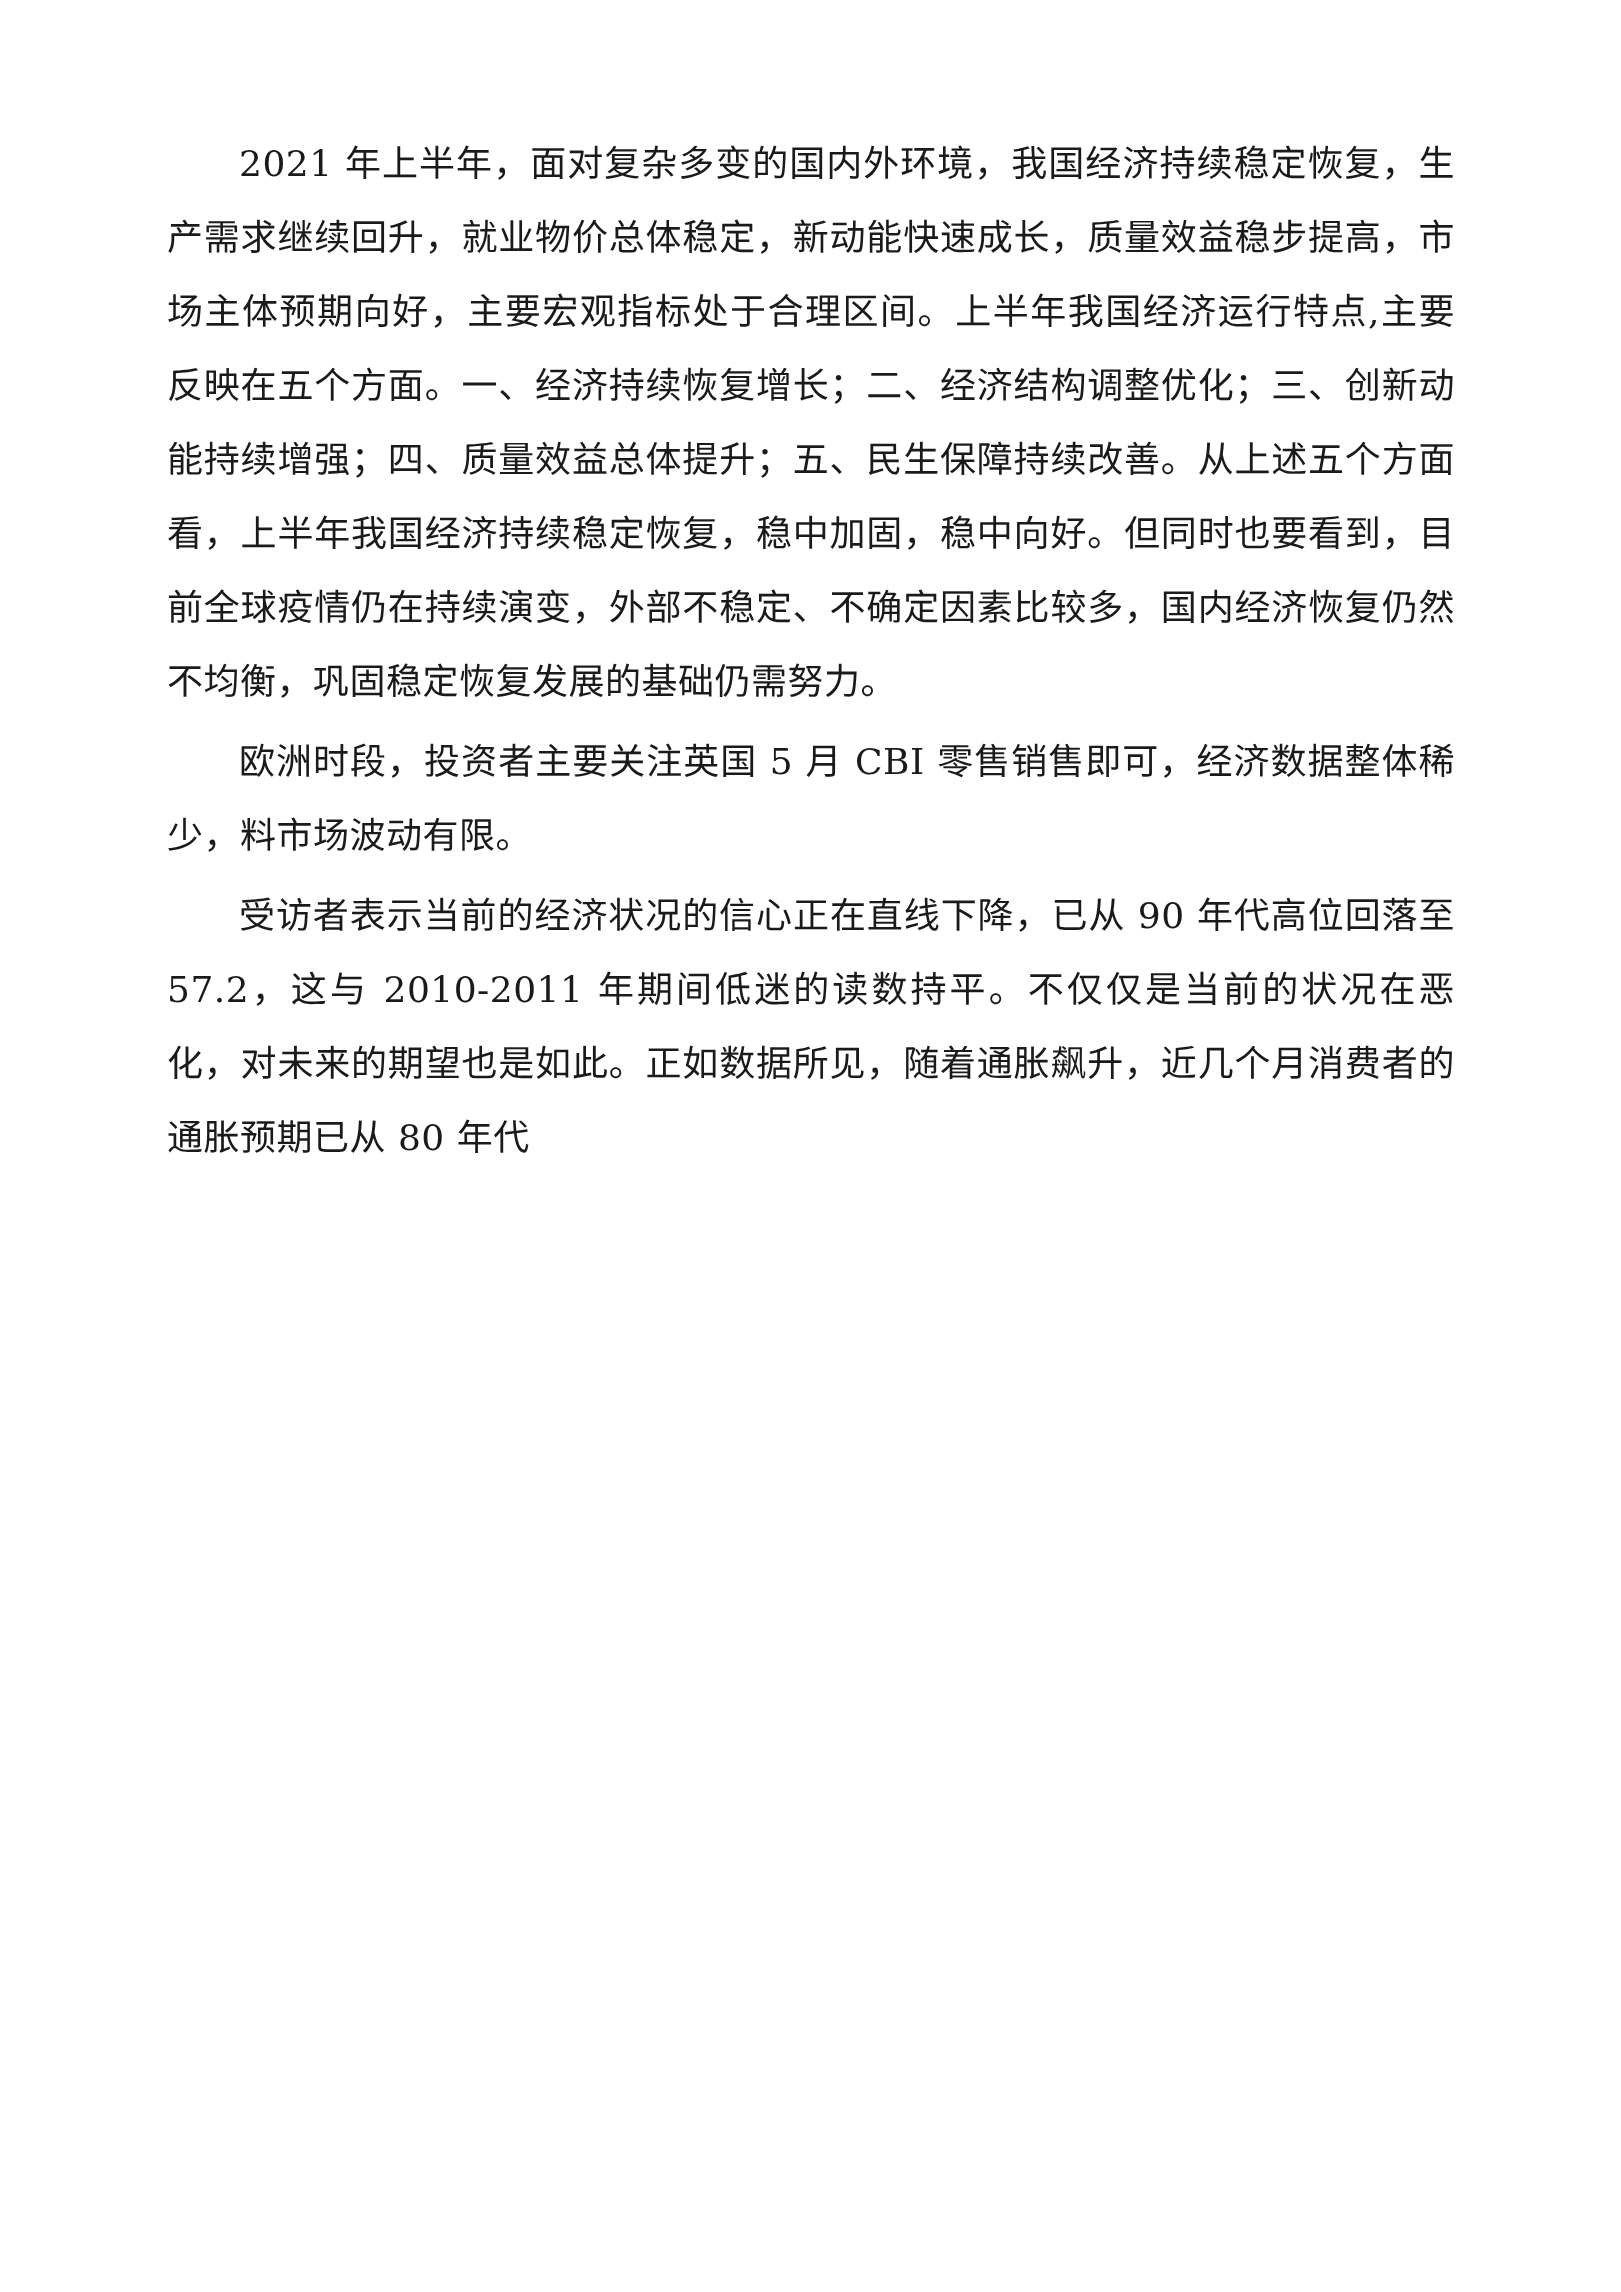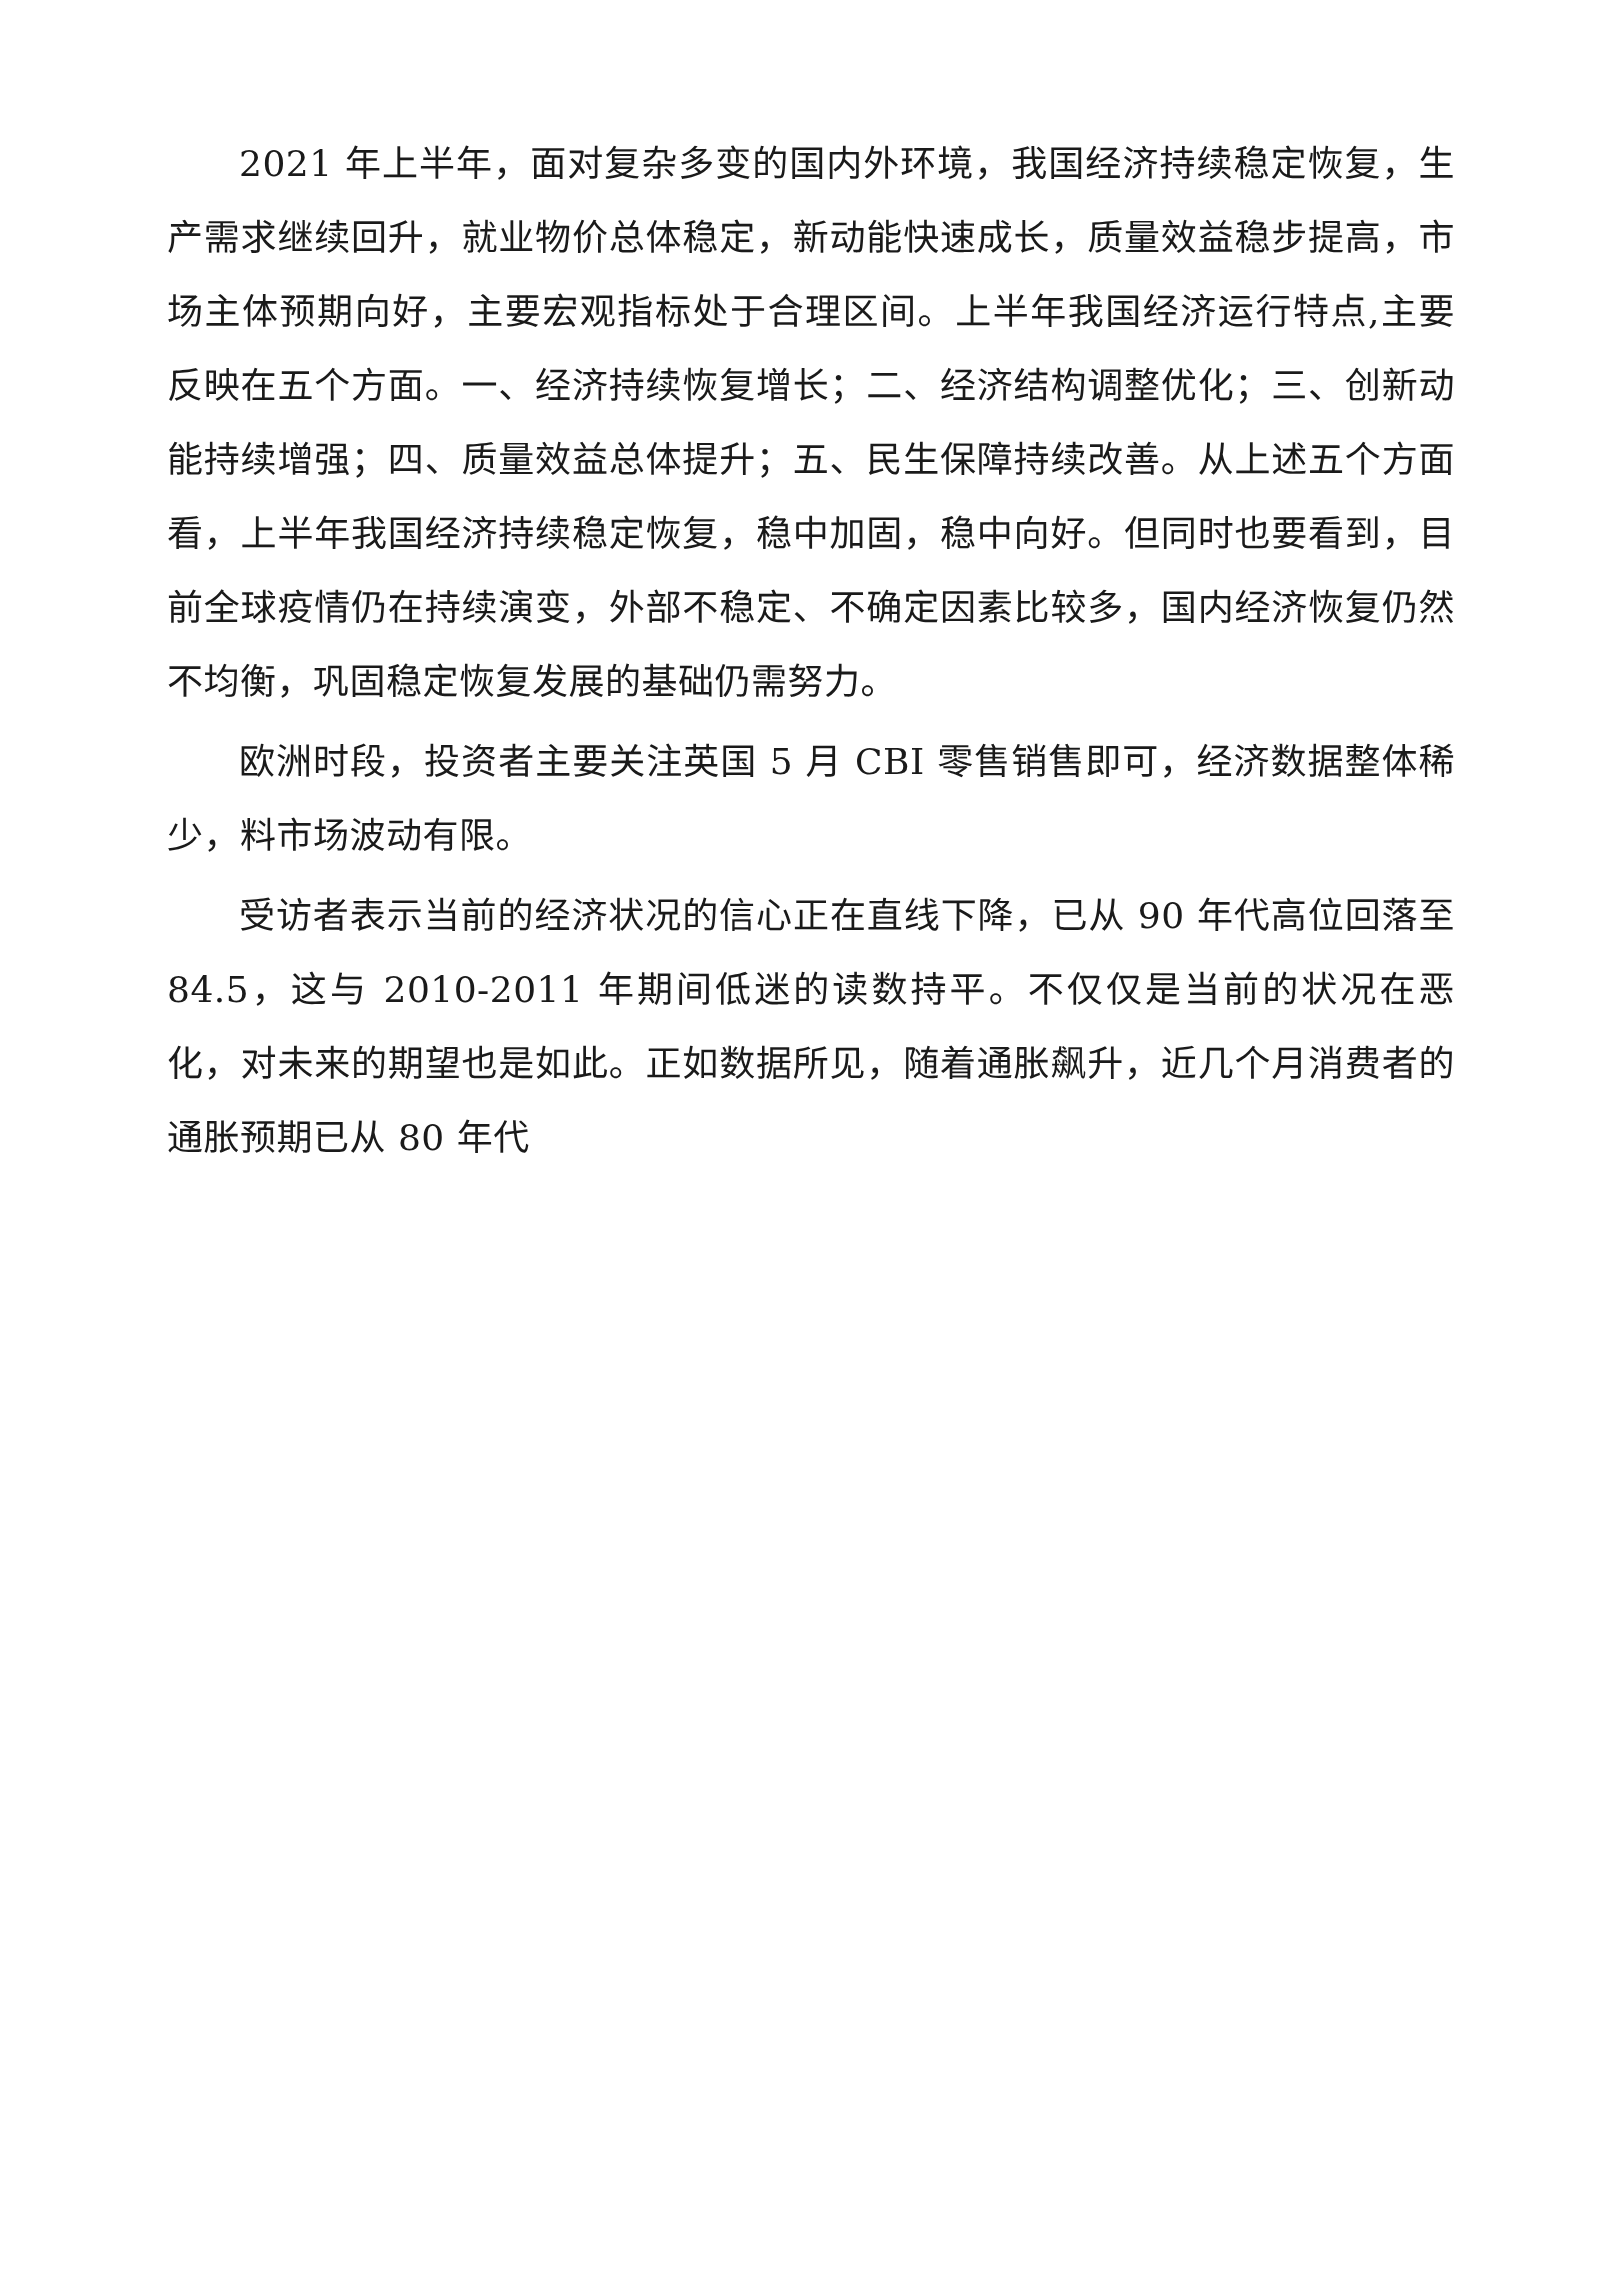--- a/index.html
+++ b/index.html
@@ -40,16 +40,16 @@
     margin-bottom: 0;
   }
 </style>
 </head>
 <body>
 
 <div class="page">
   <div class="doc-body">
     <p class="para">2021 年上半年，面对复杂多变的国内外环境，我国经济持续稳定恢复，生产需求继续回升，就业物价总体稳定，新动能快速成长，质量效益稳步提高，市场主体预期向好，主要宏观指标处于合理区间。上半年我国经济运行特点,主要反映在五个方面。一、经济持续恢复增长；二、经济结构调整优化；三、创新动能持续增强；四、质量效益总体提升；五、民生保障持续改善。从上述五个方面看，上半年我国经济持续稳定恢复，稳中加固，稳中向好。但同时也要看到，目前全球疫情仍在持续演变，外部不稳定、不确定因素比较多，国内经济恢复仍然不均衡，巩固稳定恢复发展的基础仍需努力。</p>
     <p class="para">欧洲时段，投资者主要关注英国 5 月 CBI 零售销售即可，经济数据整体稀少，料市场波动有限。</p>
-    <p class="para">受访者表示当前的经济状况的信心正在直线下降，已从 90 年代高位回落至 84.5，这与 2010-2011 年期间低迷的读数持平。不仅仅是当前的状况在恶化，对未来的期望也是如此。正如数据所见，随着通胀飙升，近几个月消费者的通胀预期已从 80 年代</p>
+    <p class="para">受访者表示当前的经济状况的信心正在直线下降，已从 90 年代高位回落至 57.2，这与 2010-2011 年期间低迷的读数持平。不仅仅是当前的状况在恶化，对未来的期望也是如此。正如数据所见，随着通胀飙升，近几个月消费者的通胀预期已从 80 年代</p>
   </div>
 </div>
 
 
 </body></html>

